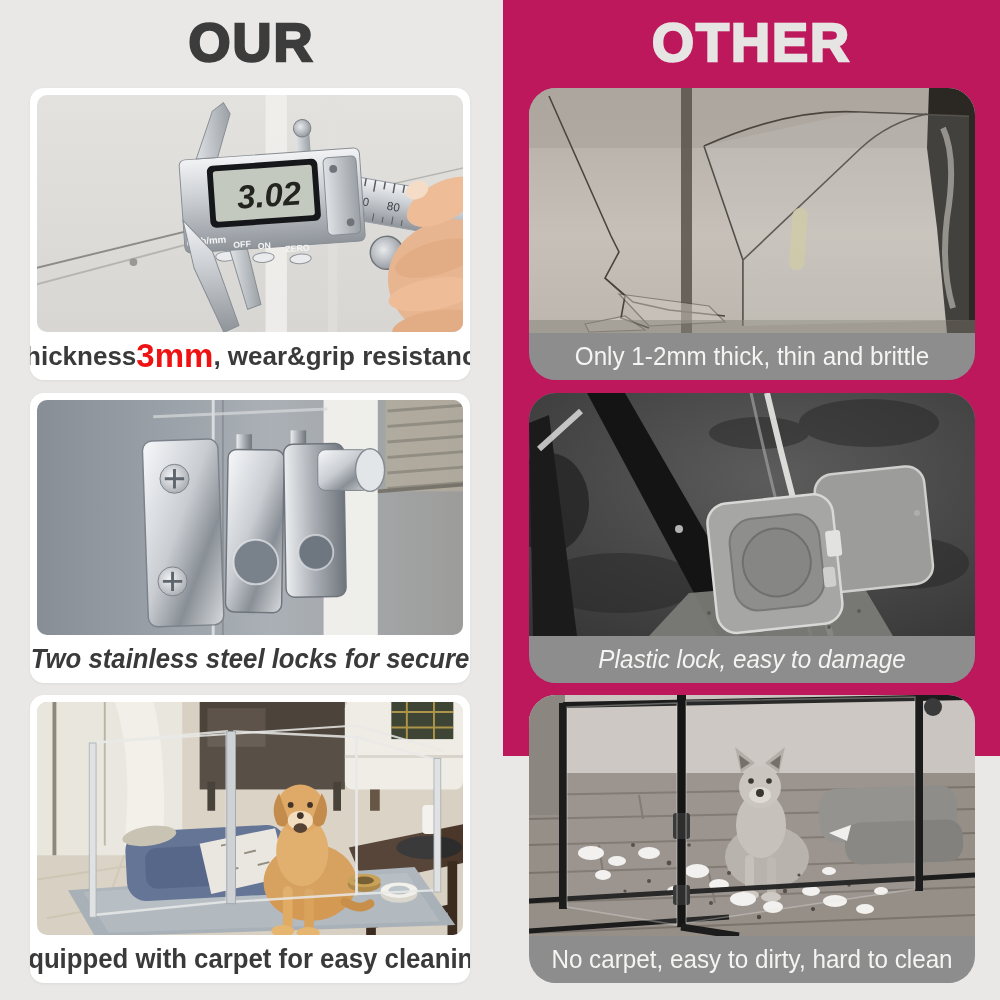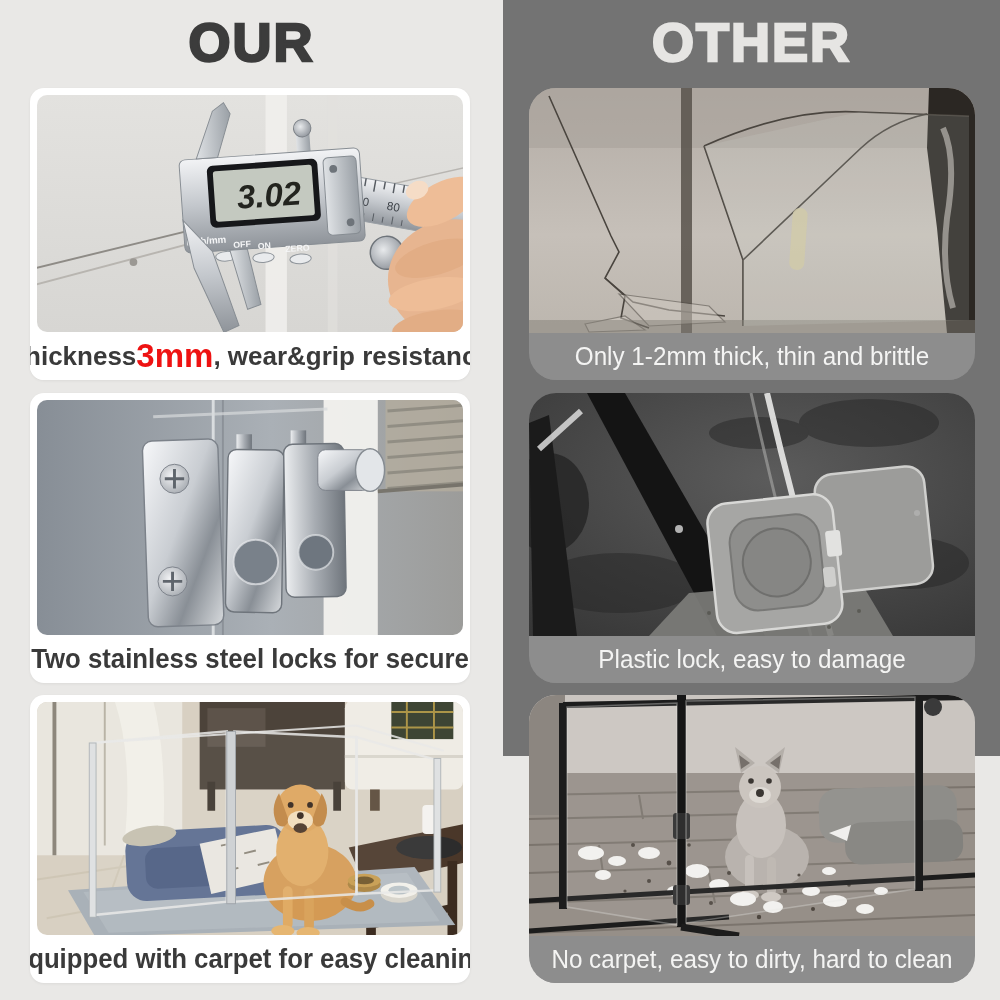--- a/index.html
+++ b/index.html
@@ -1,26 +1,26 @@
 <!DOCTYPE html>
 <html><head>
 <meta charset="utf-8">
 <style>
   html,body{margin:0;padding:0;}
   body{width:1000px;height:1000px;position:relative;font-family:"Liberation Sans",sans-serif;overflow:hidden;background:#e9e8e6;}
   .col{position:absolute;top:0;height:756px;}
   .col-our{left:0;width:503px;background:#e9e8e6;}
-  .col-other{left:503px;width:497px;background:#737373;}
+  .col-other{left:503px;width:497px;background:#be185d;}
   .hdr{position:absolute;top:8px;left:0;width:100%;text-align:center;font-size:54px;font-weight:bold;letter-spacing:2px;line-height:68px;}
   .hdr-our{color:#3c3c3c;-webkit-text-stroke:2.5px #3c3c3c;}
   .hdr-other{color:#e6e5e3;-webkit-text-stroke:2.5px #e6e5e3;}
   .card{position:absolute;border-radius:14px;overflow:hidden;}
   .card-our{left:30px;width:440px;background:#ffffff;box-shadow:0 1px 3px rgba(0,0,0,.06);}
   .card-other{left:26px;width:446px;background:#8d8d8d;border-radius:27px;}
-  .r1{top:88px;height:292px;} .r2{top:393px;height:290px;} .r3{top:695px;height:288px;}
+  .r1{top:88px;height:292px;} .r2{top:393px;height:290px;font-style:italic;} .r3{top:695px;height:288px;}
   .photo{position:absolute;overflow:hidden;}
   .card-our .photo{left:7px;right:7px;top:7px;bottom:48px;border-radius:10px;}
   .card-other .photo{left:0;right:0;top:0;bottom:47px;border-radius:0;}
   .photo svg{width:100%;height:100%;display:block;}
   .cap{position:absolute;left:0;right:0;bottom:0;display:flex;align-items:center;justify-content:center;white-space:nowrap;}
   .cap-our{height:48px;background:#ffffff;color:#3a3a3a;font-weight:bold;font-size:26px;}
   .cap-our .hl{color:#ee1212;font-size:33px;line-height:26px;}
   .cap-our.cond{transform:scaleX(.92);font-size:28px;}
   .cap-other{height:47px;background:#8d8d8d;color:#f4f4f3;font-weight:normal;font-size:25px;transform:scaleX(.97);}
   svg text{font-family:"Liberation Sans",sans-serif;}

